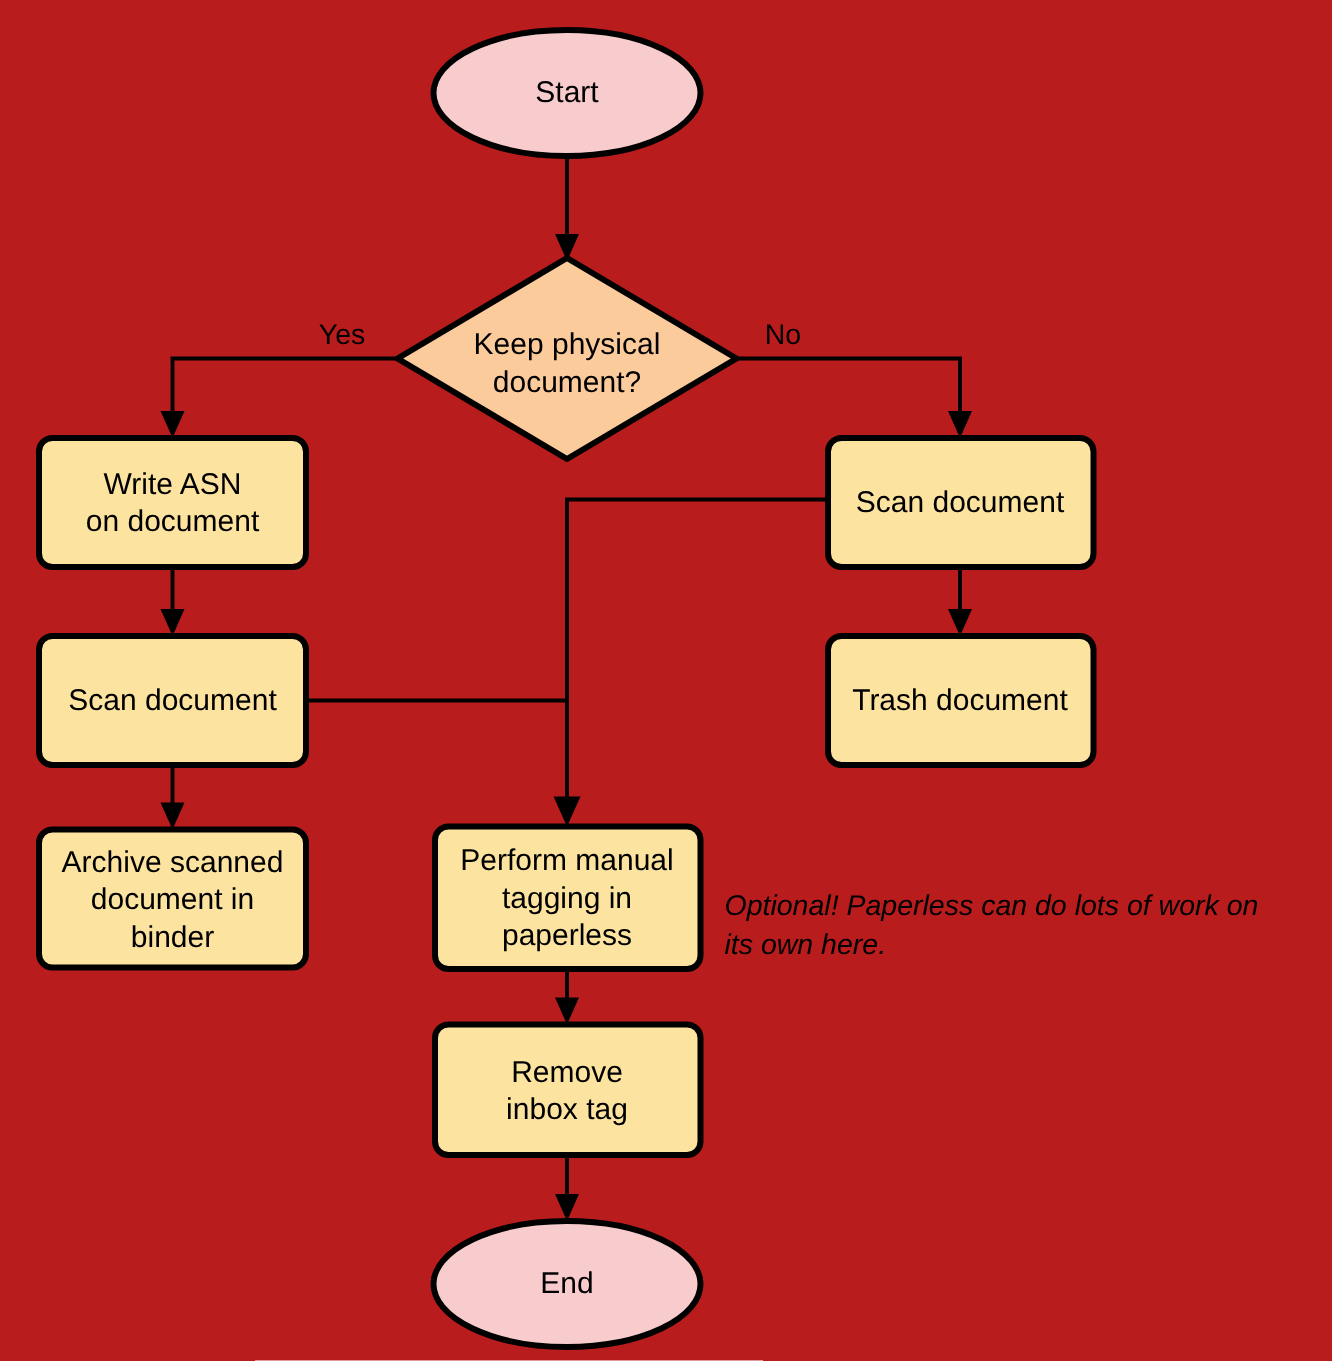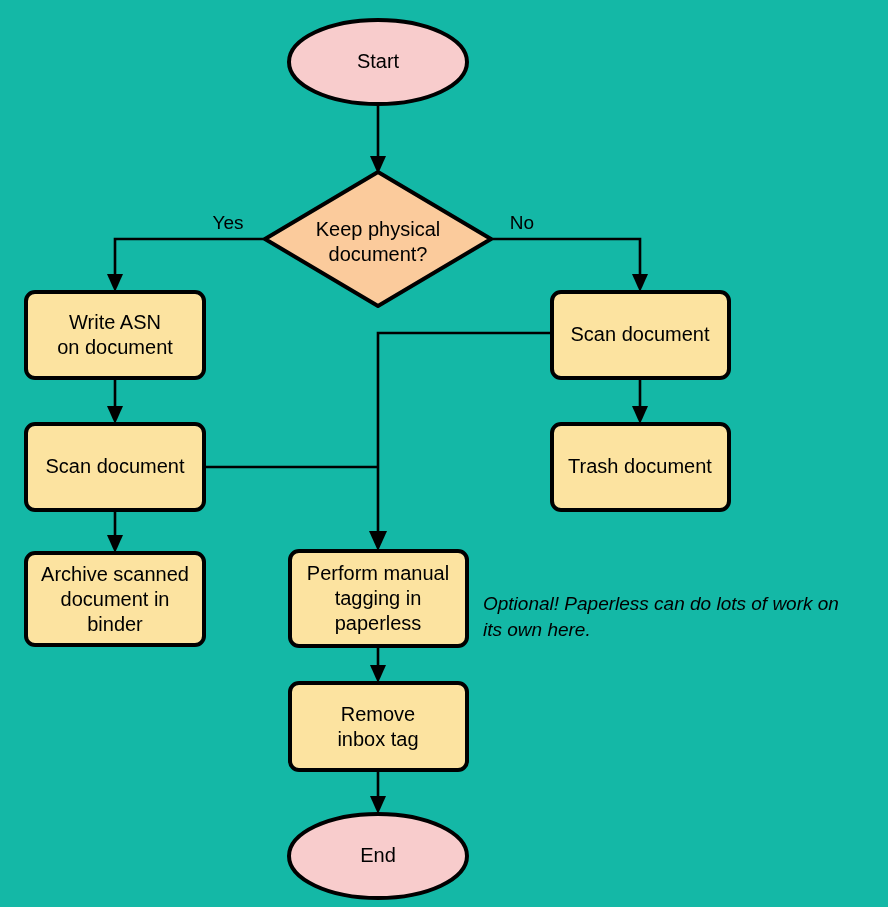--- a/index.html
+++ b/index.html
@@ -8,21 +8,21 @@
     padding: 0;
     background: #ffffff;
   }
   body {
     font-family: "Liberation Sans", sans-serif;
   }
   #canvas {
     position: relative;
     width: 888px;
     height: 907px;
-    background: #14b8a6;
+    background: #b91c1c;
     overflow: hidden;
   }
   #flow-svg {
     position: absolute;
     top: 0;
     left: 0;
     width: 888px;
     height: 907px;
   }
   .node-text {

